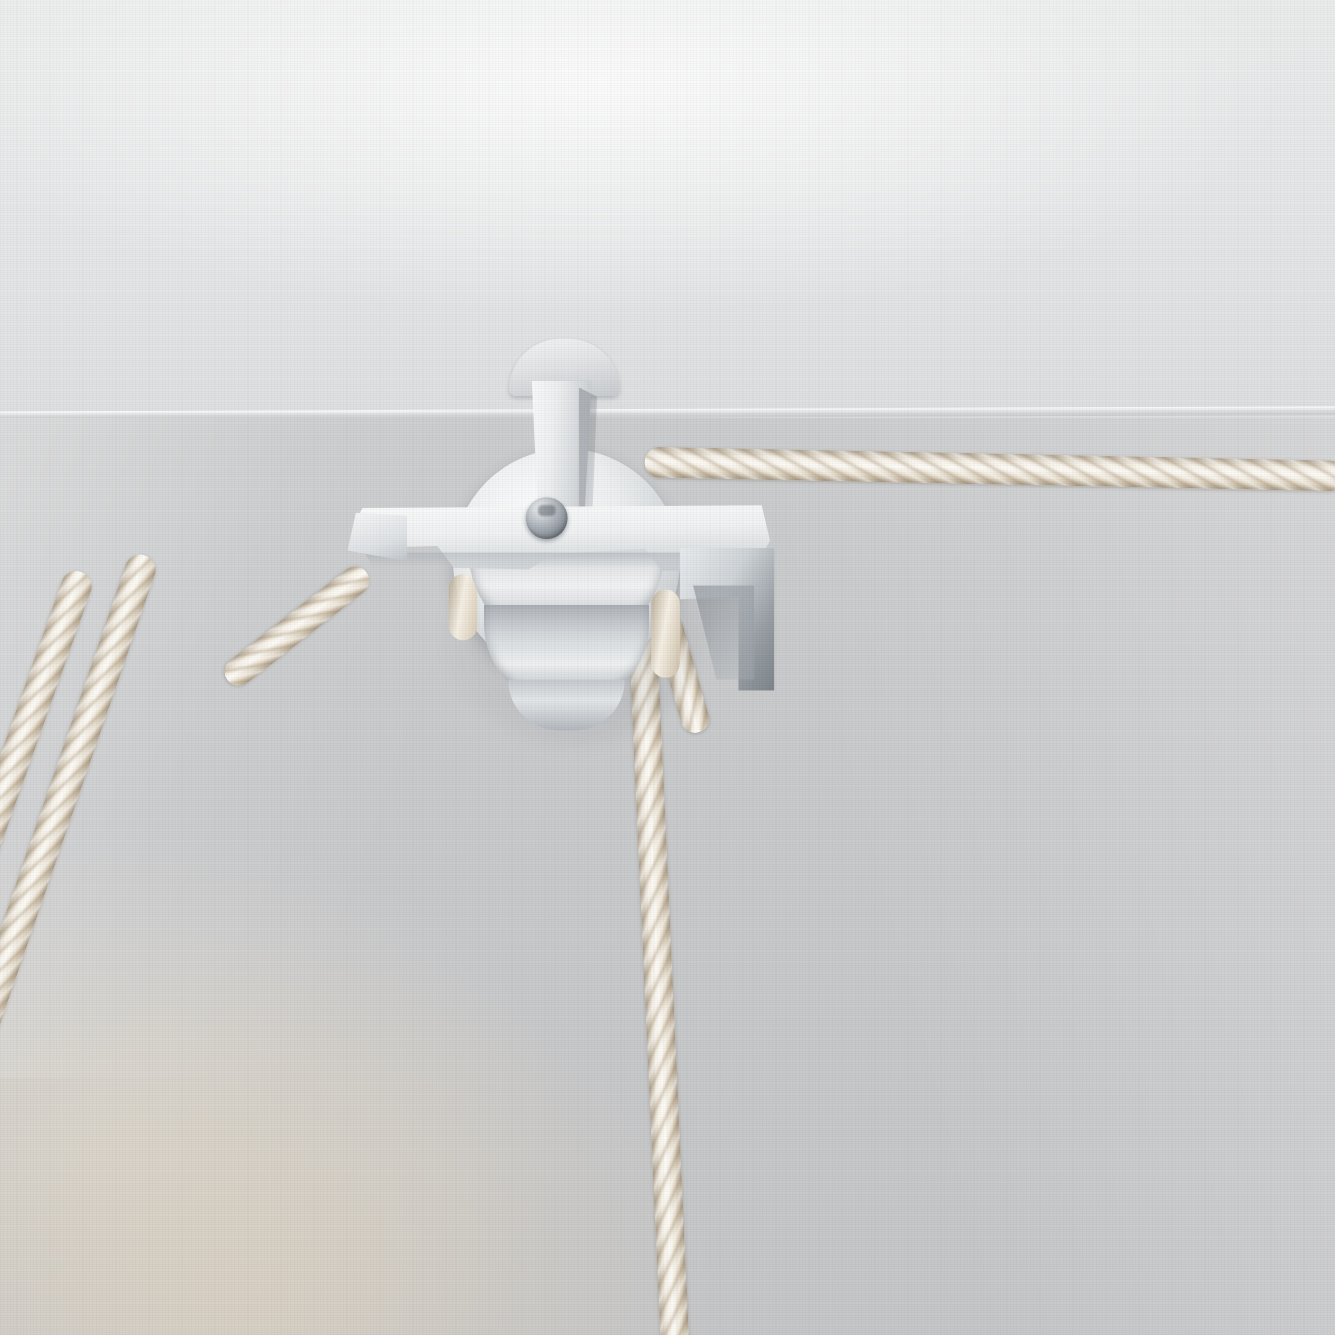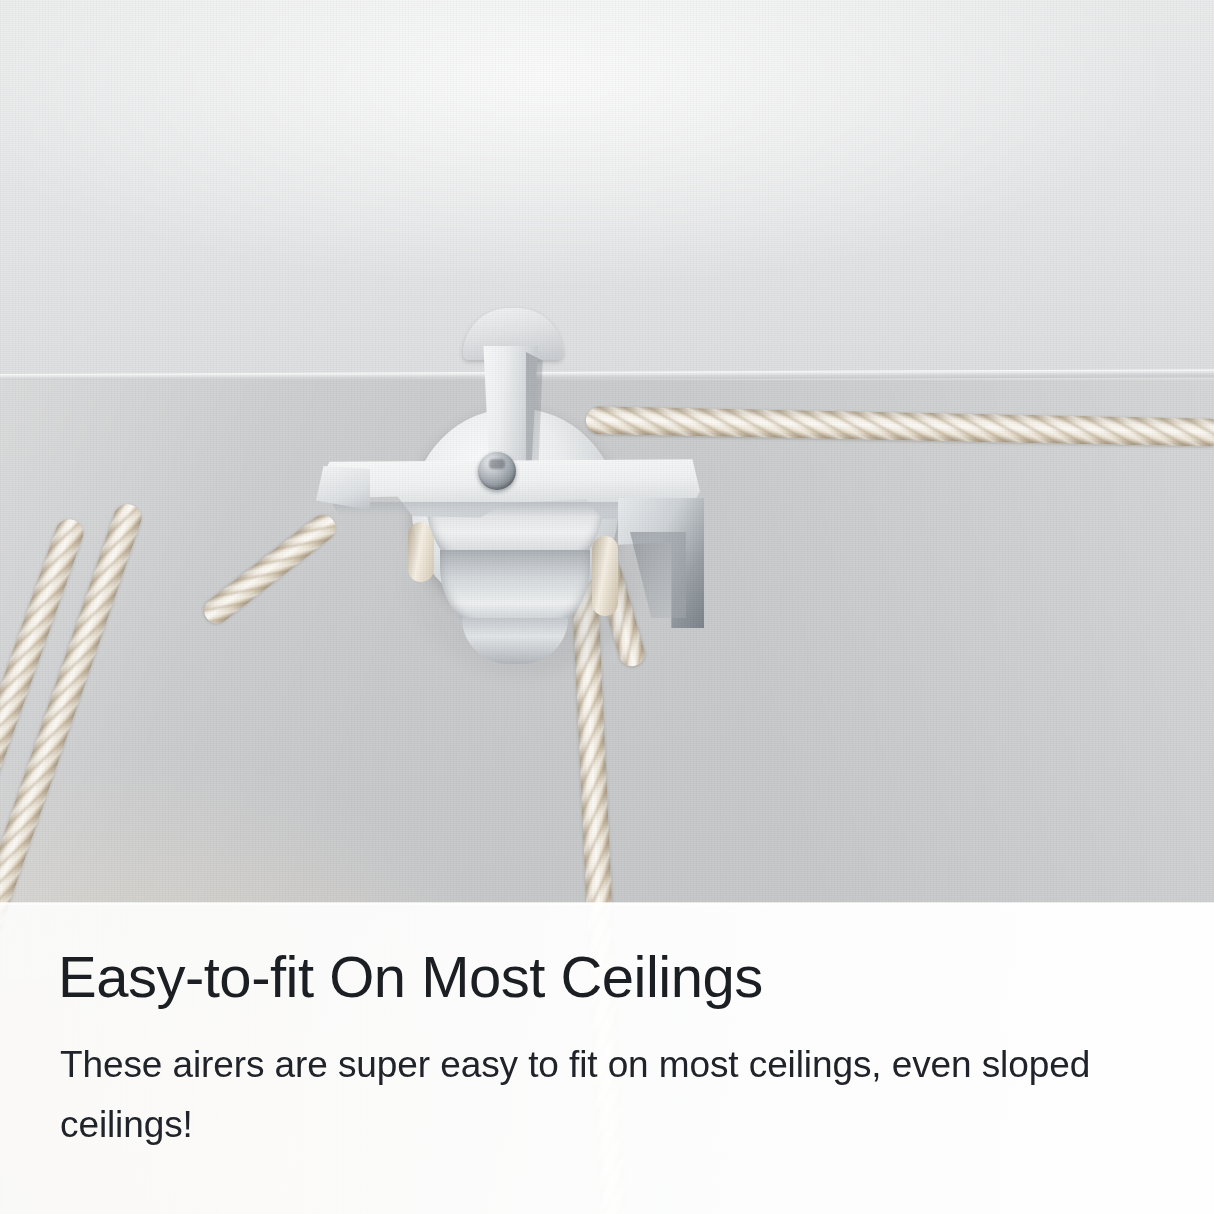--- a/index.html
+++ b/index.html
@@ -362,19 +362,14 @@
     <div class="bracket-bar-edge"></div>
     <div class="bracket-left-tip"></div>
     <div class="bracket-flange"></div>
     <div class="bracket-flange-inner"></div>
     <div class="screw"></div>
     <div class="screw-slot"></div>
   </div>
 
   <div class="grain"></div>
 
-  <div id="overlay">
-    <div id="overlay-top-line"></div>
-    <h1 class="headline">Easy-to-fit On Most Ceilings</h1>
-    <p class="subtext">These airers are super easy to fit on most ceilings, even sloped ceilings!</p>
-  </div>
 
 </div>
 
 </body></html>

